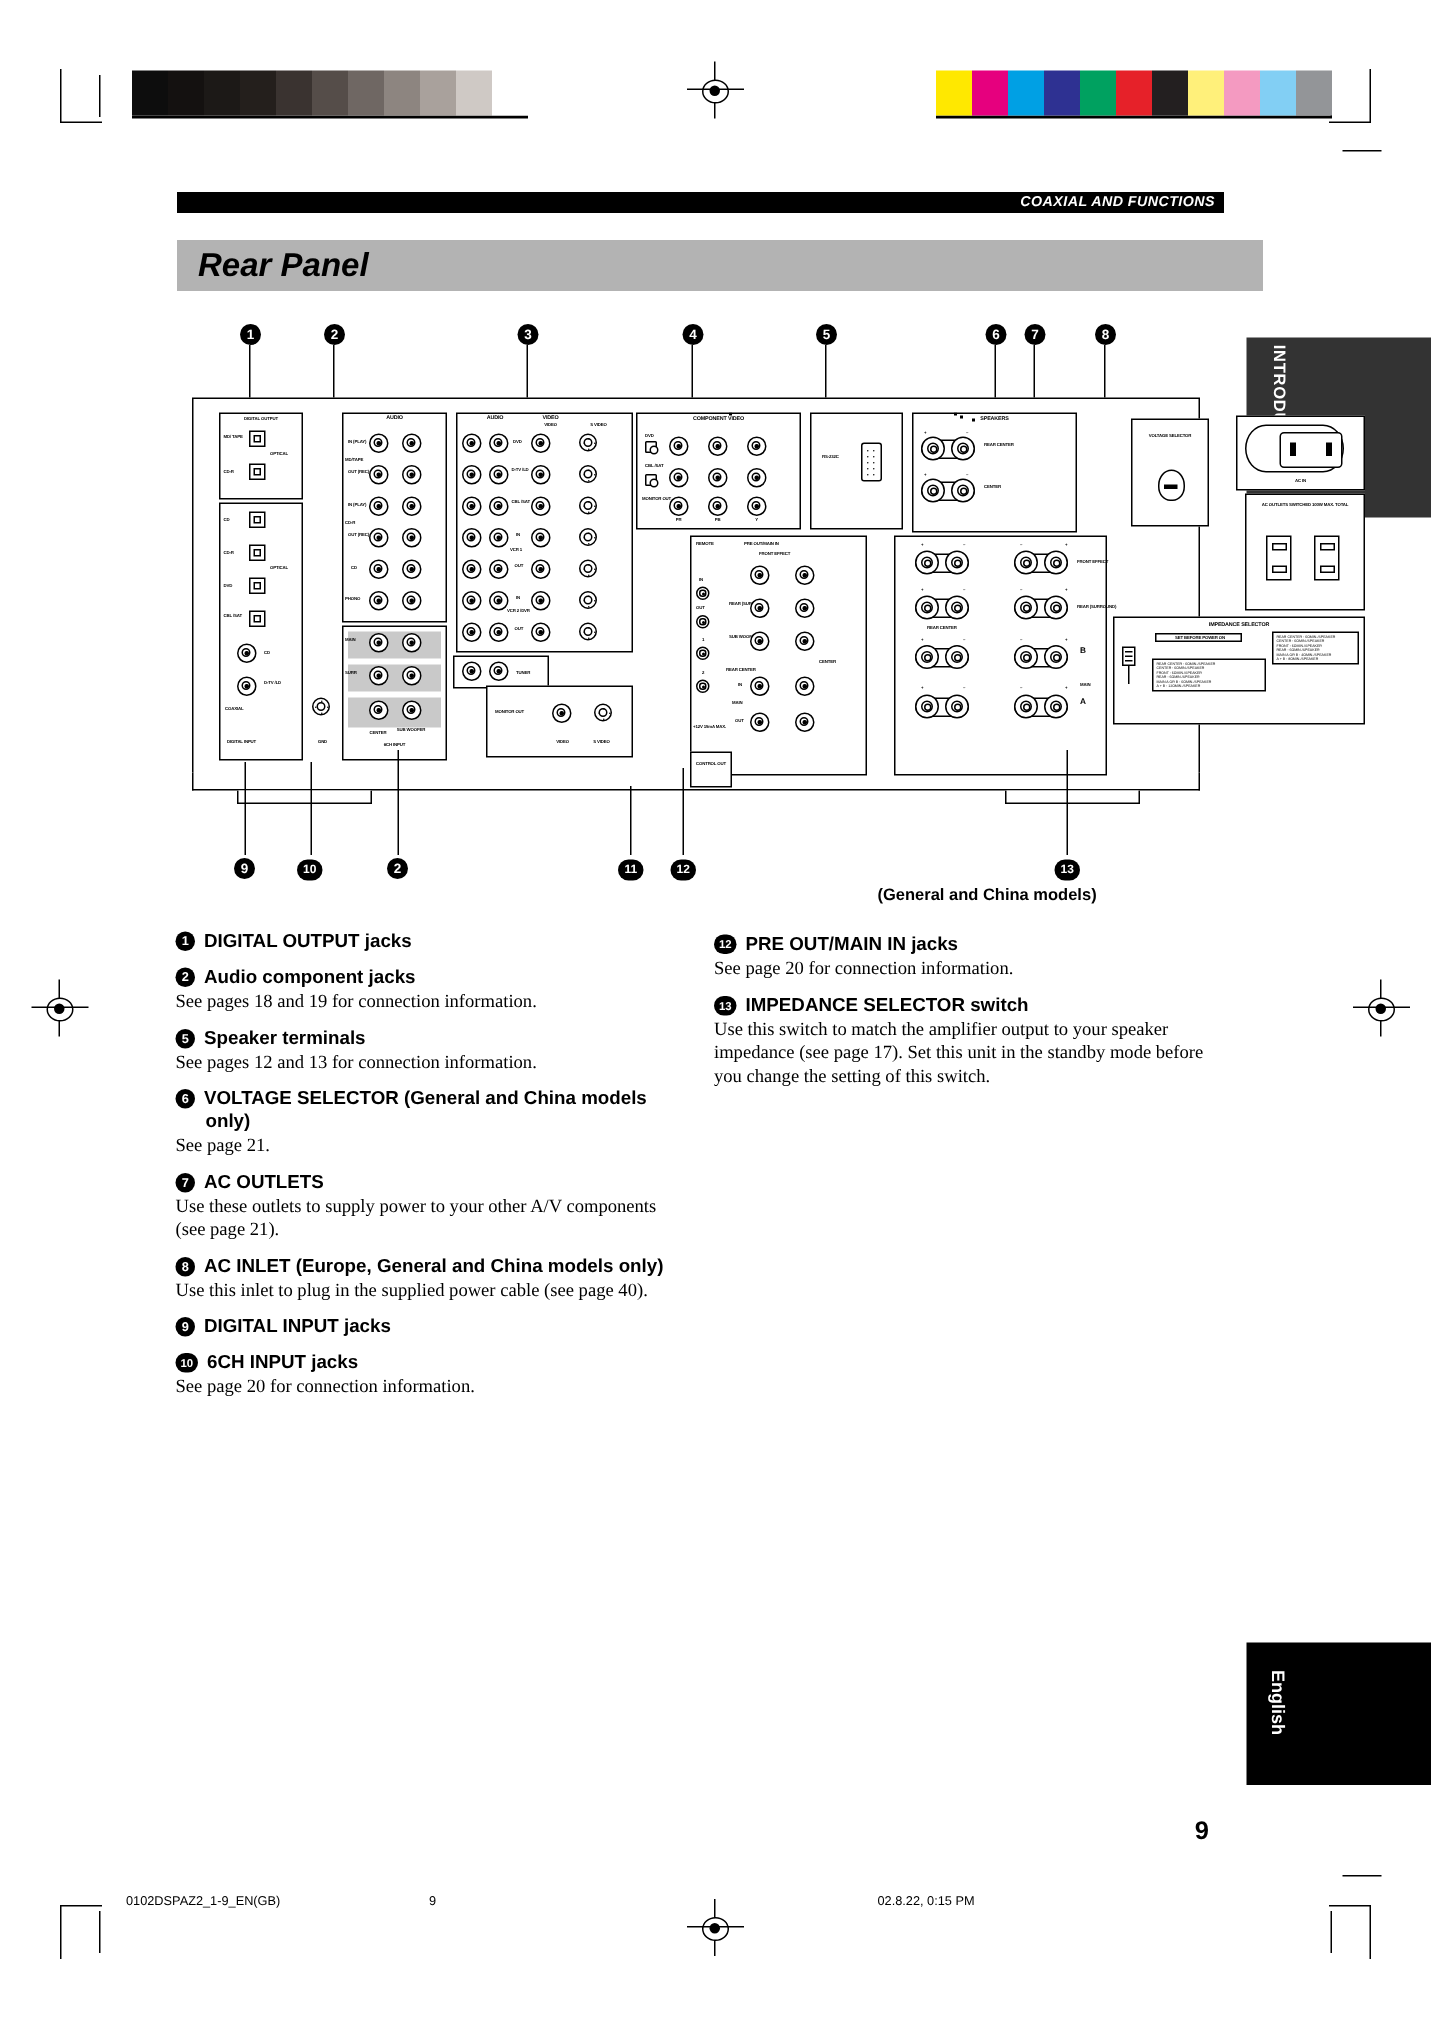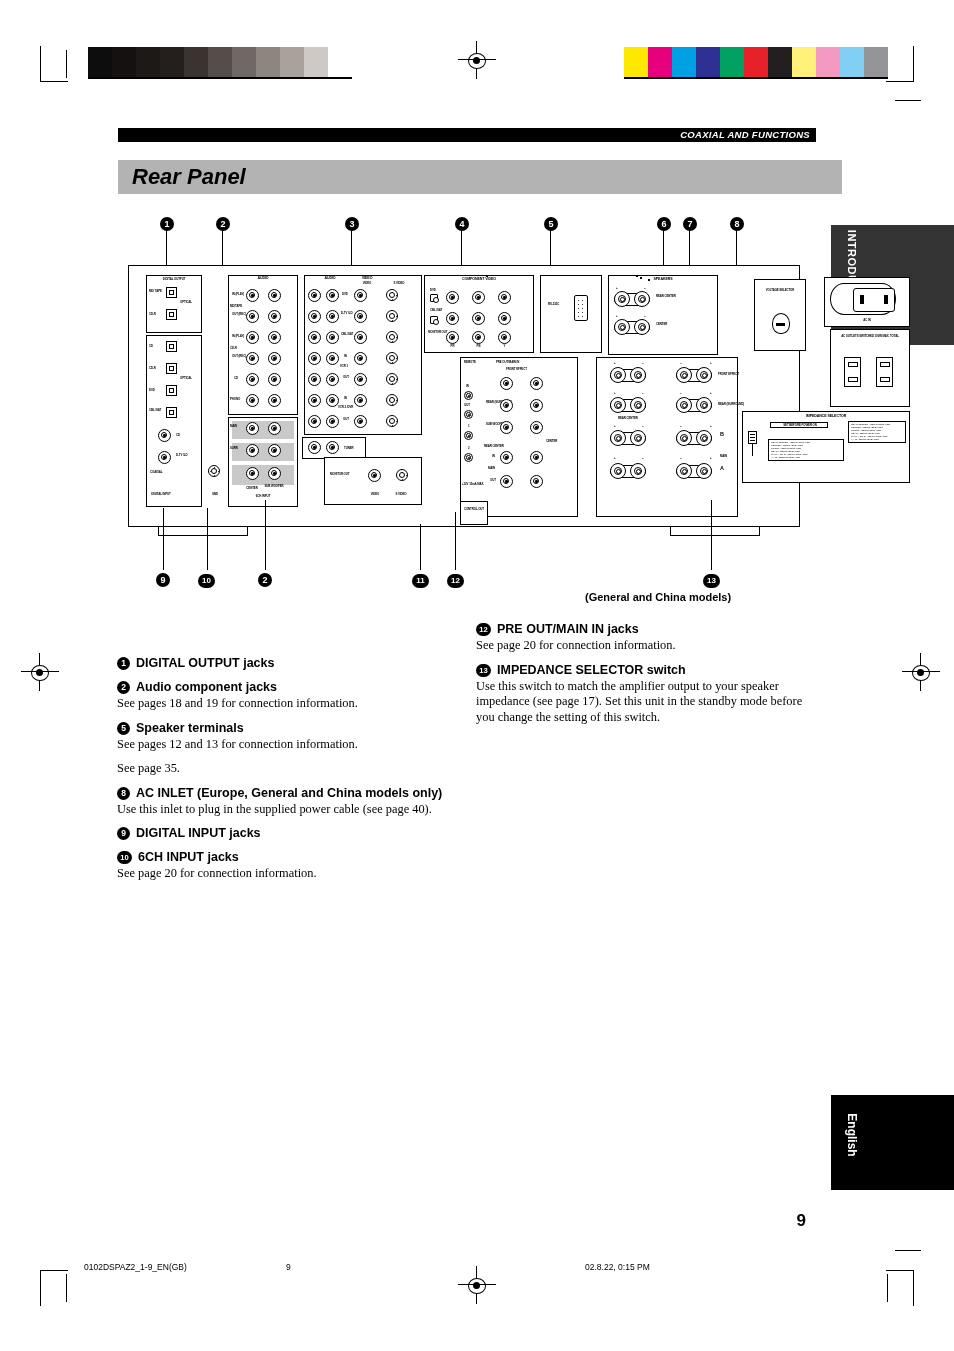--- a/index.html
+++ b/index.html
@@ -641,34 +641,39 @@
   <div class="cal" style="left:447px;top:570px;">
     <span class="bullet wide">12</span></div>
 
   <div class="leader" style="left:711px;top:500px;height:70px;"></div>
   <div class="cal" style="left:703px;top:570px;">
     <span class="bullet wide">13</span></div>
 </div>
 
 <div id="models-note">(General and China models)</div>
 
-<div class="col" id="left-column" style="left:117px;top:656px;">
+<div class="col" id="left-column" style="left:117px;top:620px;">
     <div class="item">
       <h3><span class="bullet">1</span>DIGITAL OUTPUT jacks</h3>
     </div>
     <div class="item">
       <h3><span class="bullet">2</span>Audio component jacks</h3>
       <p>See pages 18 and 19 for connection information.</p>
     </div>
     <div class="item">
       <h3><span class="bullet">5</span>Speaker terminals</h3>
       <p>See pages 12 and 13 for connection information.</p>
     </div>
     <div class="item">
-      <p>See page 35.</p>
+      <h3><span class="bullet">6</span>VOLTAGE SELECTOR (General and China models only)</h3>
+      <p>See page 21.</p>
+    </div>
+    <div class="item">
+      <h3><span class="bullet">7</span>AC OUTLETS</h3>
+      <p>Use these outlets to supply power to your other A/V components (see page 21).</p>
     </div>
     <div class="item">
       <h3><span class="bullet">8</span>AC INLET (Europe, General and China models only)</h3>
       <p>Use this inlet to plug in the supplied power cable (see page 40).</p>
     </div>
     <div class="item">
       <h3><span class="bullet">9</span>DIGITAL INPUT jacks</h3>
     </div>
     <div class="item">
       <h3><span class="bullet wide">10</span>6CH INPUT jacks</h3>

